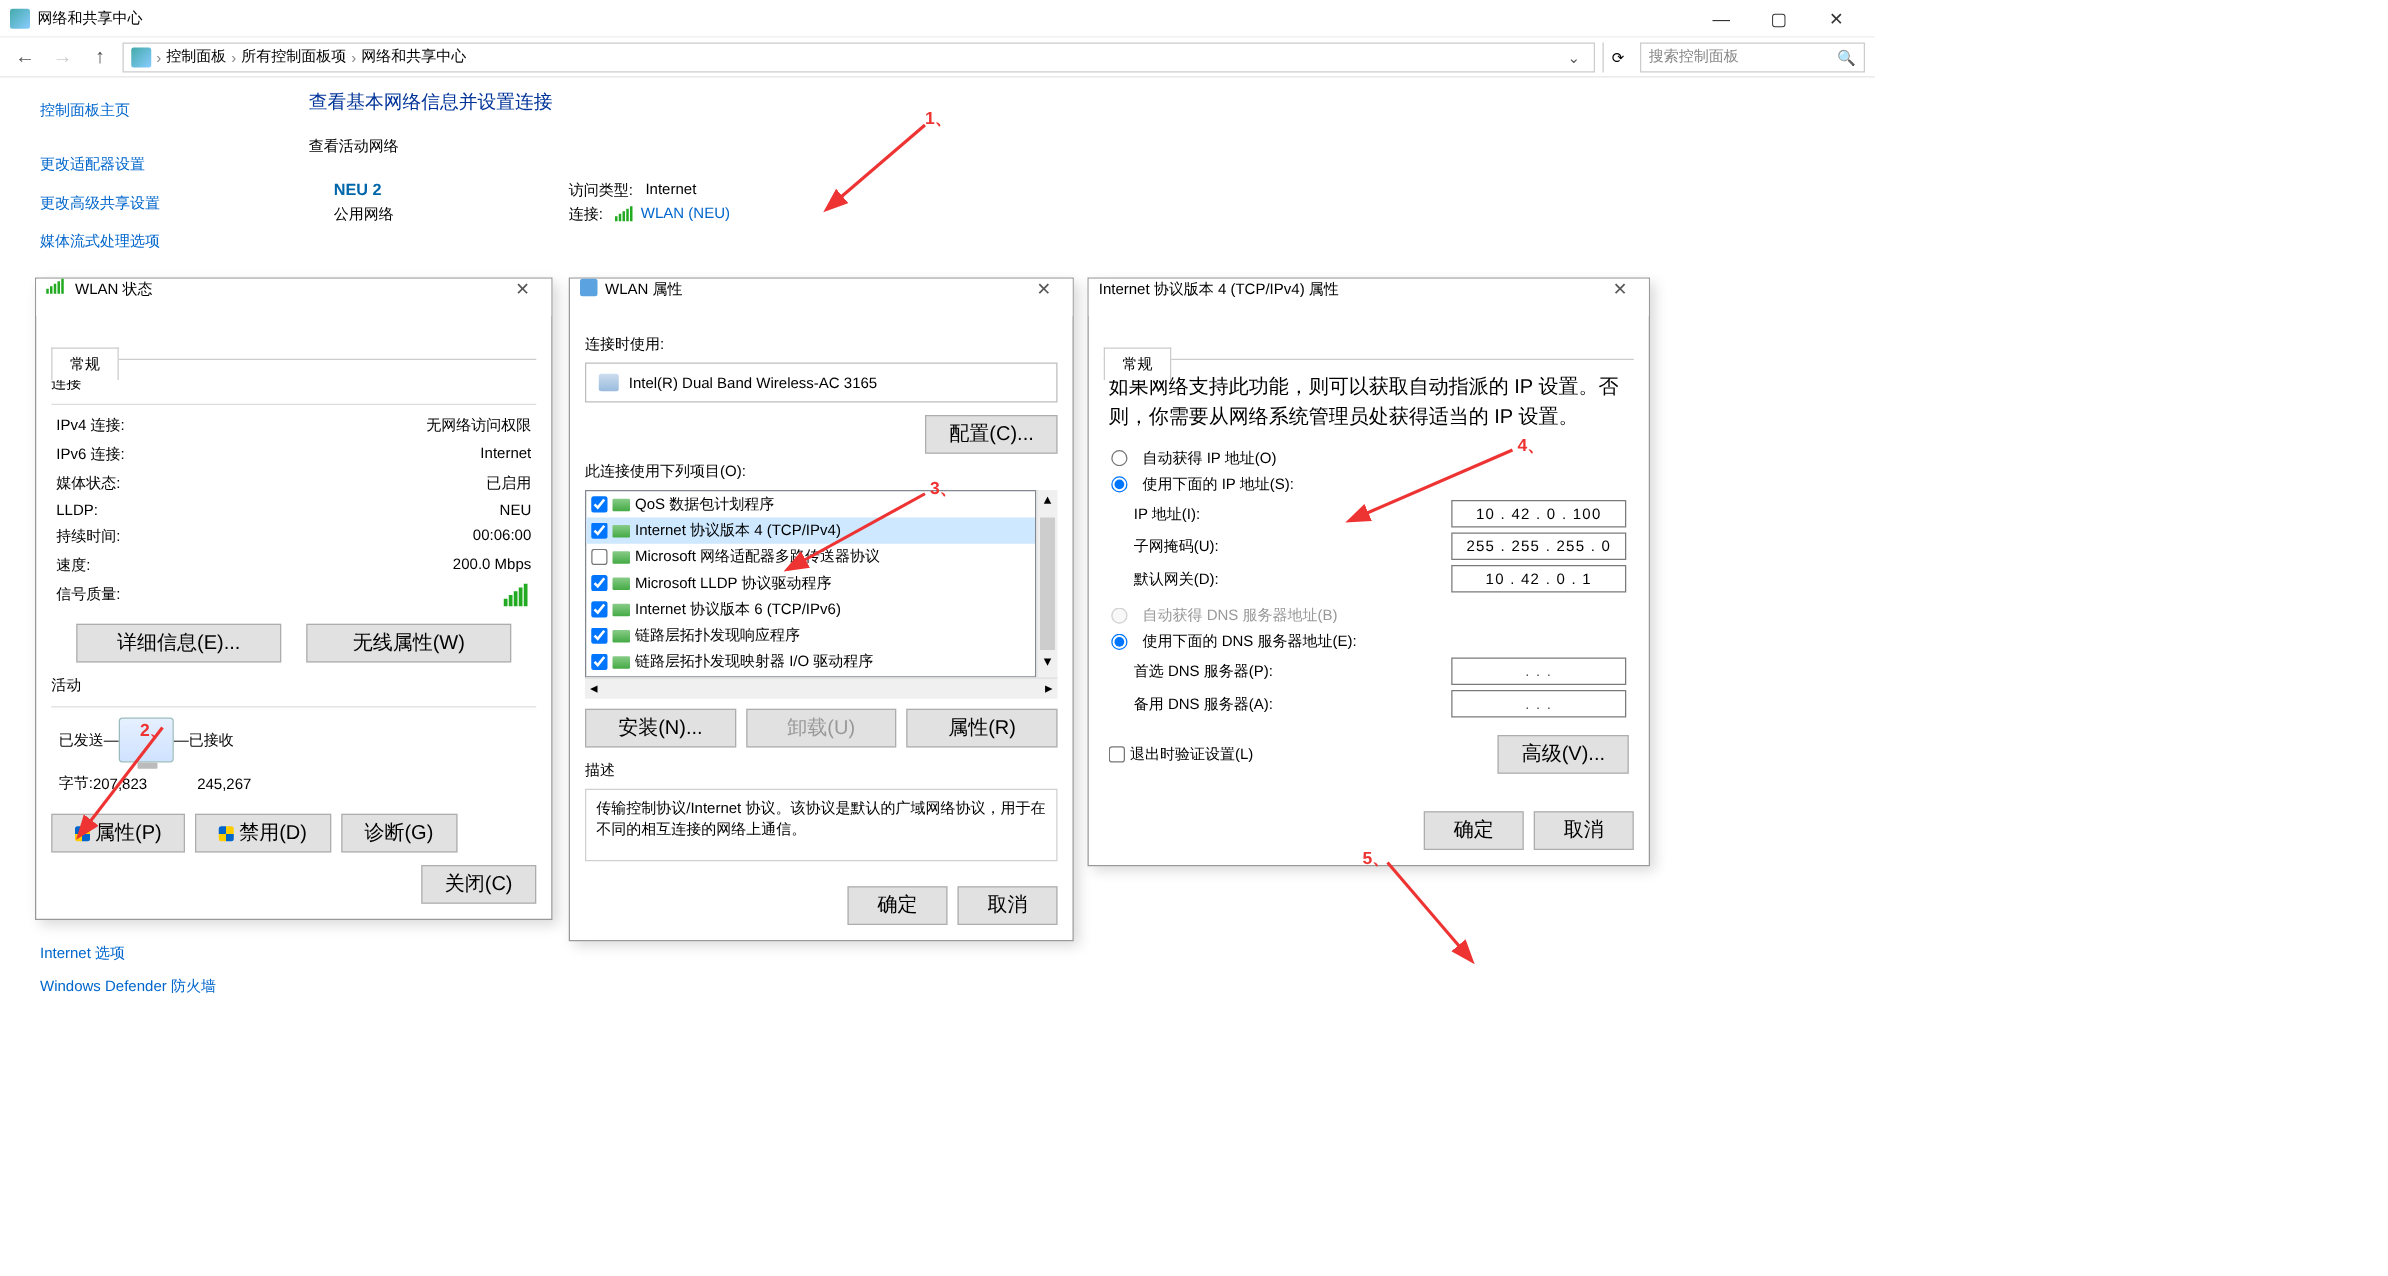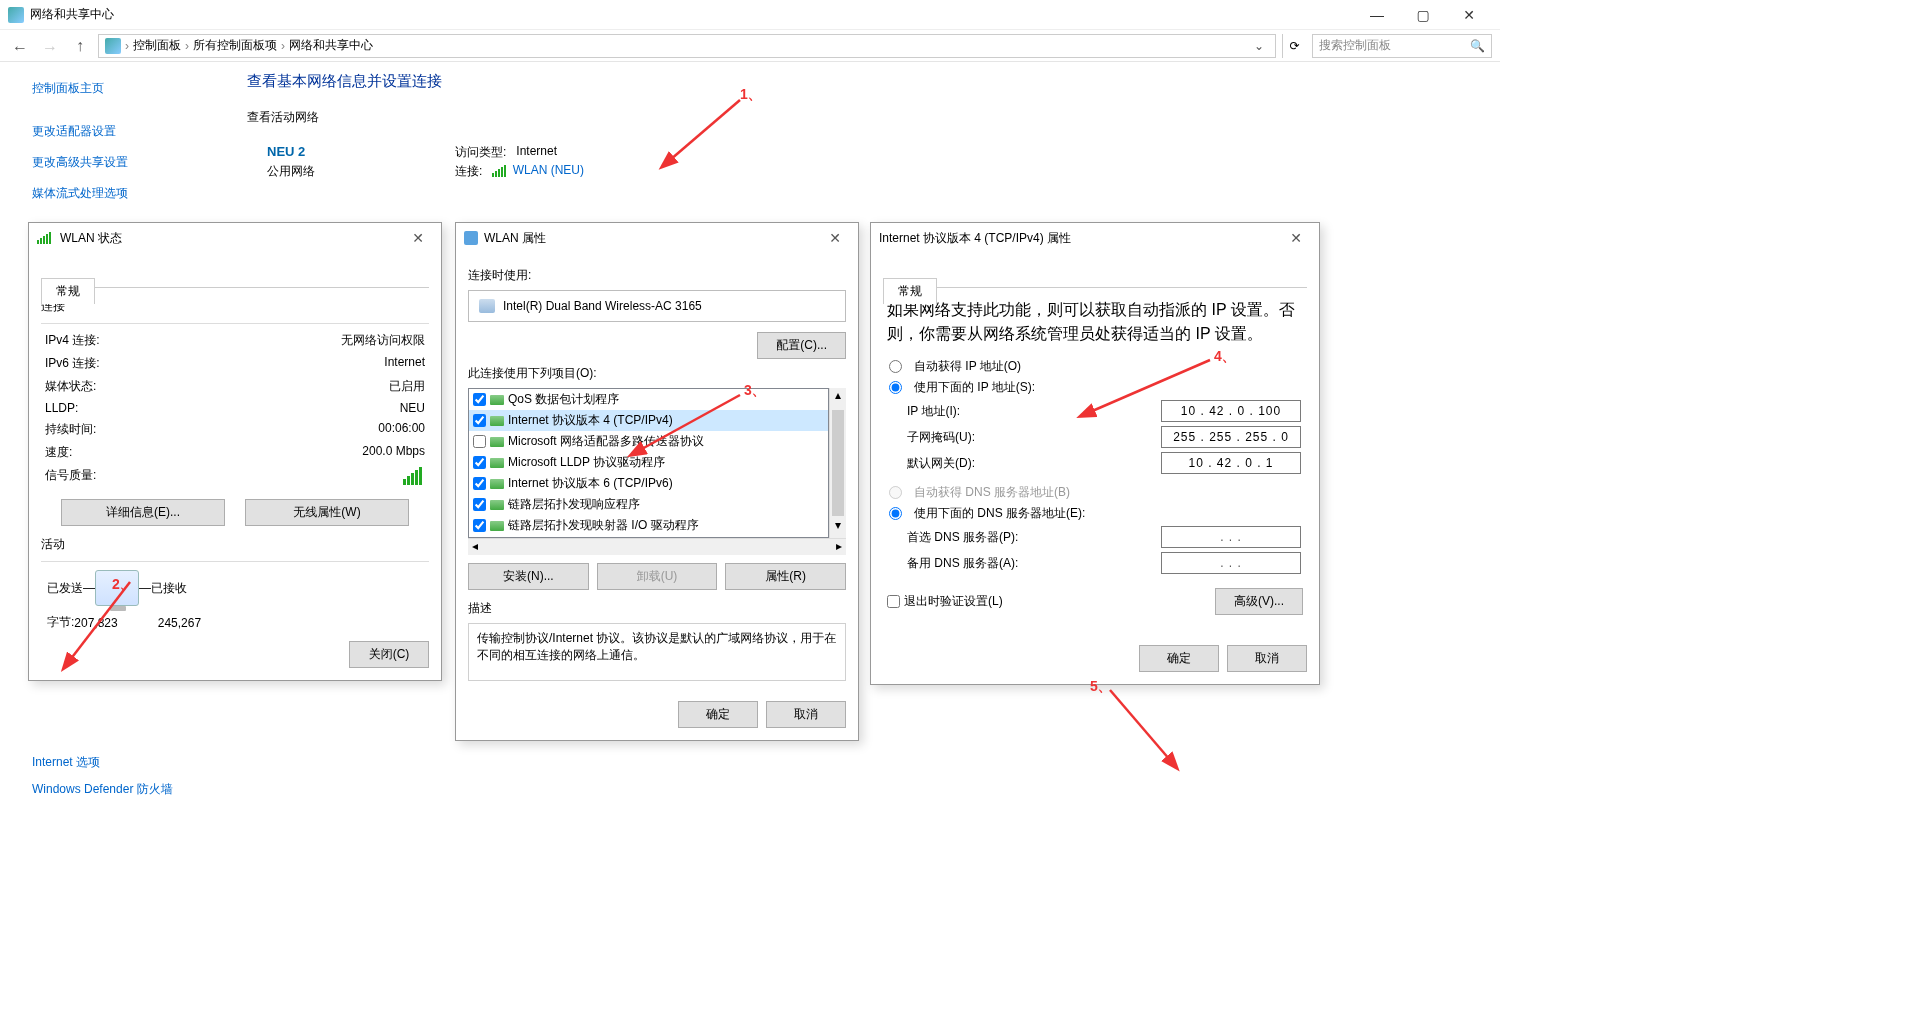--- a/index.html
+++ b/index.html
@@ -37,28 +37,28 @@
 .net-right { font-size:12px; }
 .net-right .row { display:flex; gap:10px; margin-bottom:2px; }
 .net-right .lbl { text-align:right; }
 .net-right .link { color:#0066cc; cursor:pointer; }
 .sigbars { display:inline-flex; align-items:flex-end; gap:1px; vertical-align:middle; margin-right:3px;}
 .sigbars span { width:2px; background:#2a2; }
 .sigbars .b1{height:4px} .sigbars .b2{height:6px} .sigbars .b3{height:8px} .sigbars .b4{height:10px} .sigbars .b5{height:12px}
 
 
 .dialog { position:absolute; background:#fff; border:1px solid #999; box-shadow: 4px 4px 10px rgba(0,0,0,0.15); }
-.dlg-title { height:30px; display:flex; align-items:center; padding:0 8px; font-size:12px; background:#fff; }
+.dlg-title { height:30px; display:flex; align-items:flex-start; padding:0 8px; font-size:12px; background:#fff; }
 .dlg-title .txt { flex:1; }
 .dlg-close { width:30px; text-align:center; font-size:14px; color:#555; }
 .dlg-body { padding: 8px 12px 12px; }
 .tabs { display:flex; border-bottom:1px solid #ccc; margin-bottom: 10px; }
 .tab { padding: 4px 14px; font-size:12px; border:1px solid #ccc; border-bottom:none; background:#fff; margin-right:-1px; position:relative; top:17px; }
 .tab.inactive { background:#f0f0f0; border-bottom:1px solid #ccc; top:0; }
-.btn { border:1px solid #adadad; background:#e1e1e1; padding: 4px 18px; font-size:12px; min-width:80px; text-align:center; cursor:pointer; }
+.btn { border:1px solid #adadad; background:#e1e1e1; padding: 4px 18px; font-size:16px; min-width:80px; text-align:center; cursor:pointer; }
 .btn.disabled { color:#999; }
 .group-title { font-size:12px; margin: 6px 0; }
 .listbox { border:1px solid #828790; height: 150px; overflow:auto; background:#fff; }
 .listbox .item { display:flex; align-items:center; padding:2px 4px; gap:4px; font-size:12px; }
 .listbox .item.sel { background:#cde8ff; }
 .cb { width:13px; height:13px; }
 .nic-icon { width:14px; height:10px; background:linear-gradient(#8c8,#4a4); border-radius:1px; display:inline-block; }
 .btnrow { display:flex; gap:8px; justify-content:flex-end; margin-top:10px; }
 .fieldset { border:1px solid #d0d0d0; padding: 8px 10px; margin-bottom:8px; }
 .fieldset .row { display:flex; align-items:center; margin:4px 0; gap:8px; font-size:12px; }
@@ -232,20 +232,25 @@
       <div class="monitor"></div>
       <span>—</span>
       <span>已接收</span>
     </div>
     <div class="activity-row">
       <span>字节:</span>
       <span>207,823</span>
       <span style="width:40px"></span>
       <span>245,267</span>
     </div>
+    <div style="display:flex; gap:8px; margin-top:16px;">
+      <div class="btn"><span class="shield"></span><span>属性(P)</span></div>
+      <div class="btn"><span class="shield"></span><span>禁用(D)</span></div>
+      <div class="btn">诊断(G)</div>
+    </div>
     <div class="btnrow">
       <div class="btn">关闭(C)</div>
     </div>
   </div>
 </div>
 
 <div class="dialog" style="left:455px; top:222px; width:404px;">
   <div class="dlg-title">
     <span style="width:14px;height:14px;background:#5aa3e0;border-radius:2px;"></span>
     <span class="txt" style="margin-left:6px">WLAN 属性</span>

